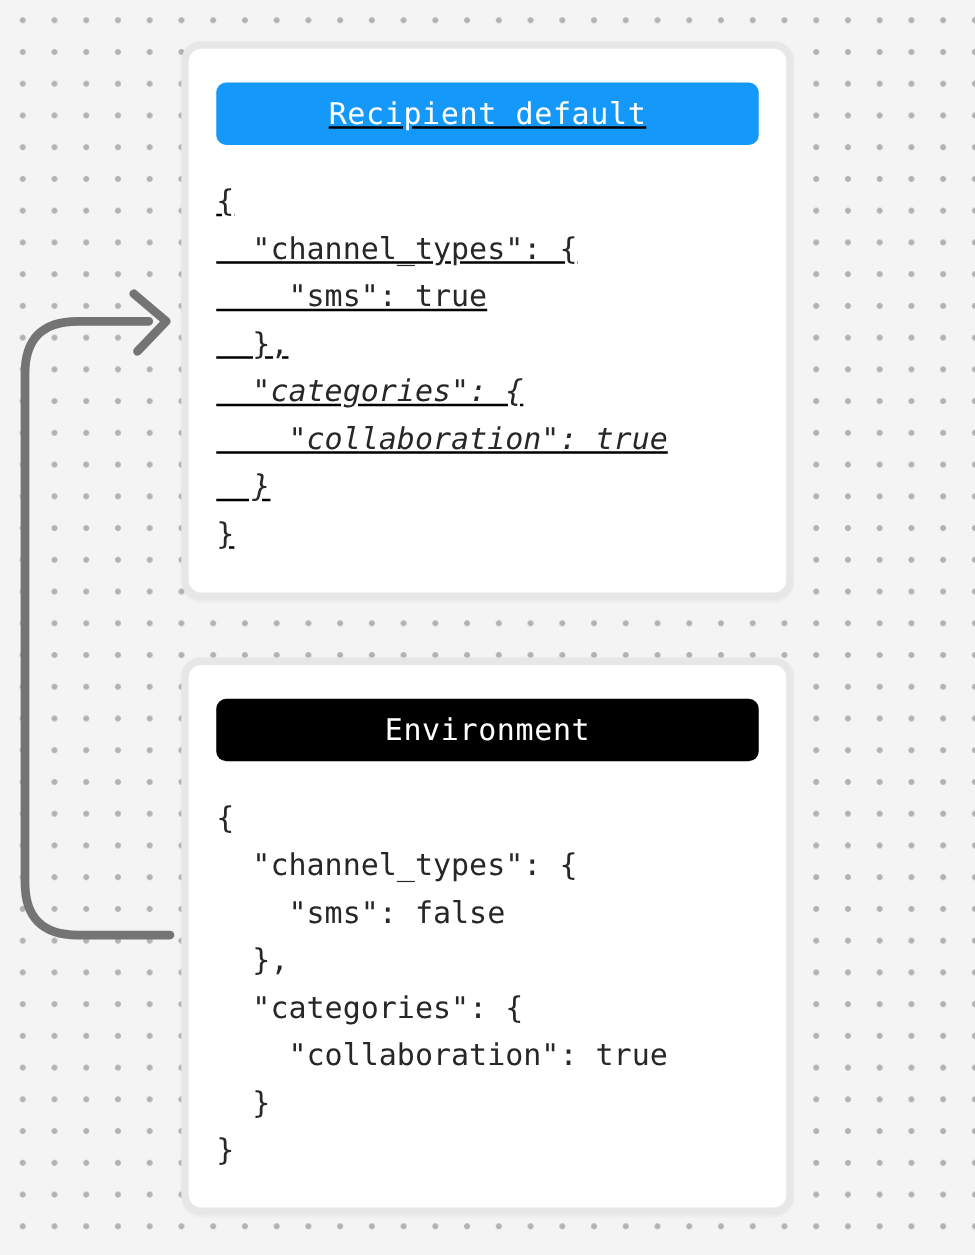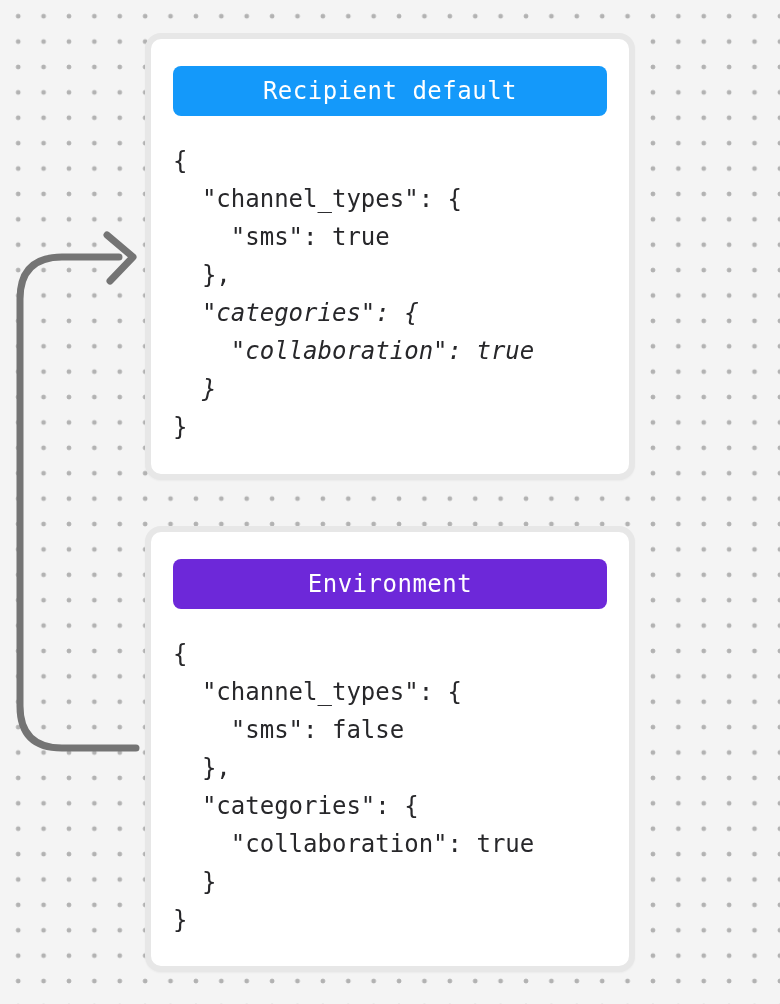--- a/index.html
+++ b/index.html
@@ -25,21 +25,21 @@
     position: absolute;
     left: 145px;
     width: 490px;
     box-sizing: border-box;
     background: #ffffff;
     border: 6px solid #e7e7e7;
     border-radius: 16px;
     box-shadow: 0 1px 2px rgba(0,0,0,0.04);
     padding: 27px 22px 0 22px;
   }
-  .card-recipient { top: 33px;  height: 447px; }
+  .card-recipient { top: 33px;  height: 447px; text-decoration: underline; }
   .card-environment { top: 526px; height: 446px; }
   .card-header {
     height: 50px;
     border-radius: 8px;
     display: flex;
     align-items: center;
     justify-content: center;
     color: #ffffff;
     font-size: 24px;
     letter-spacing: 0.5px;
@@ -89,21 +89,21 @@
       <div class="code-line">    "sms": true</div>
       <div class="code-line">  },</div>
       <div class="code-line em">  "categories": {</div>
       <div class="code-line em">    "collaboration": true</div>
       <div class="code-line em">  }</div>
       <div class="code-line">}</div>
     </div>
   </div>
 
   <div class="card card-environment">
-    <div class="card-header" style="background-color: #6d28d9;">Environment</div>
+    <div class="card-header" style="background-color: #000000;">Environment</div>
     <div class="code-block">
       <div class="code-line">{</div>
       <div class="code-line">  "channel_types": {</div>
       <div class="code-line">    "sms": false</div>
       <div class="code-line">  },</div>
       <div class="code-line">  "categories": {</div>
       <div class="code-line">    "collaboration": true</div>
       <div class="code-line">  }</div>
       <div class="code-line">}</div>
     </div>

